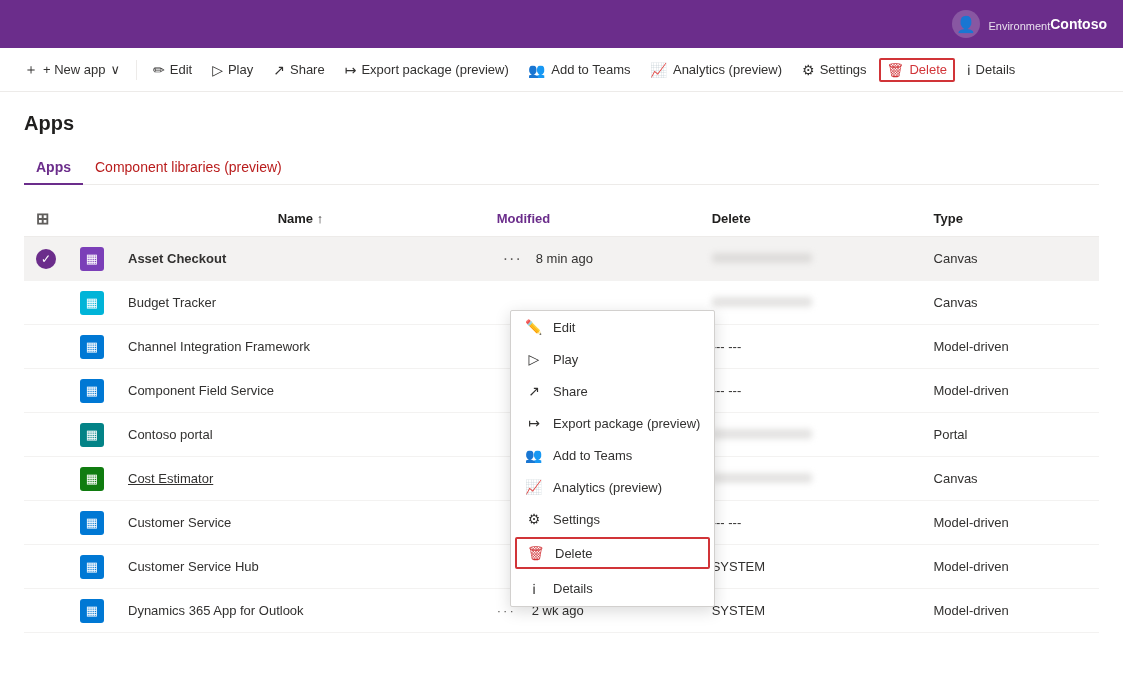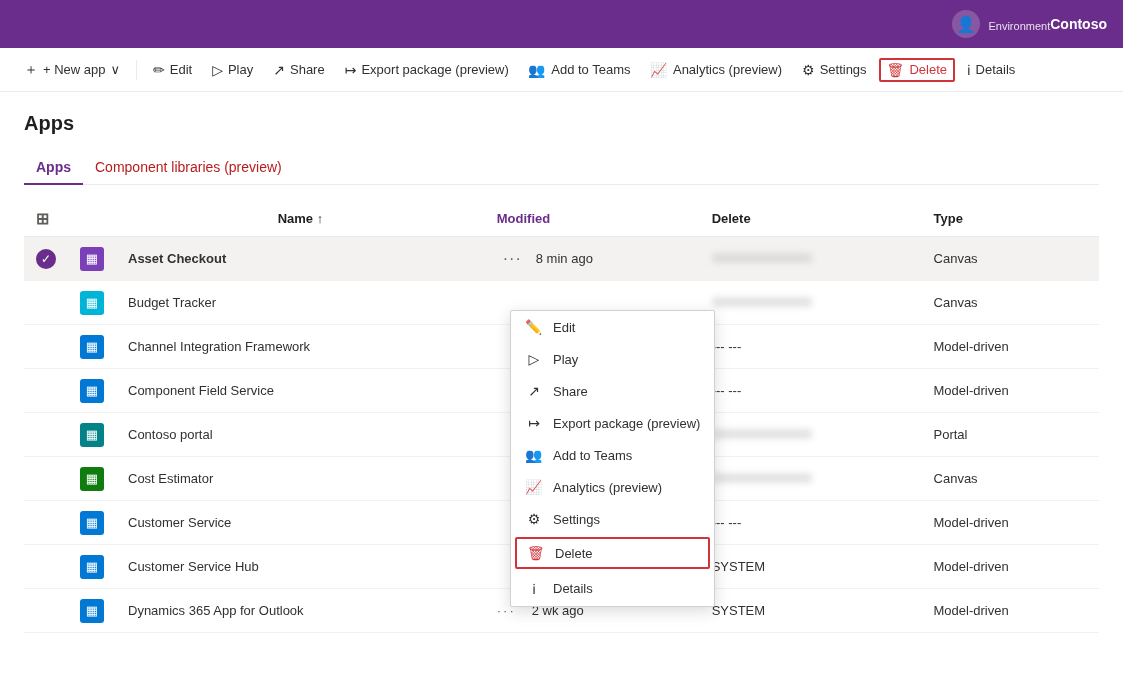--- a/index.html
+++ b/index.html
@@ -329,21 +329,21 @@
           <td style="font-weight: normal;">Contoso portal</td>
           <td></td>
           <td><span class="blurred-text"></span></td>
           <td>Portal</td>
         </tr>
         <tr>
           <td style="text-align: center;"></td>
           <td>
             <div class="app-icon" style="background:#107c10;">▦</div>
           </td>
-          <td style="font-weight: normal;">Cost Estimator</td>
+          <td style="font-weight: normal; text-decoration: underline;">Cost Estimator</td>
           <td></td>
           <td><span class="blurred-text"></span></td>
           <td>Canvas</td>
         </tr>
         <tr>
           <td style="text-align: center;"></td>
           <td>
             <div class="app-icon" style="background:#0078d4;">▦</div>
           </td>
           <td style="font-weight: normal;">Customer Service</td>

